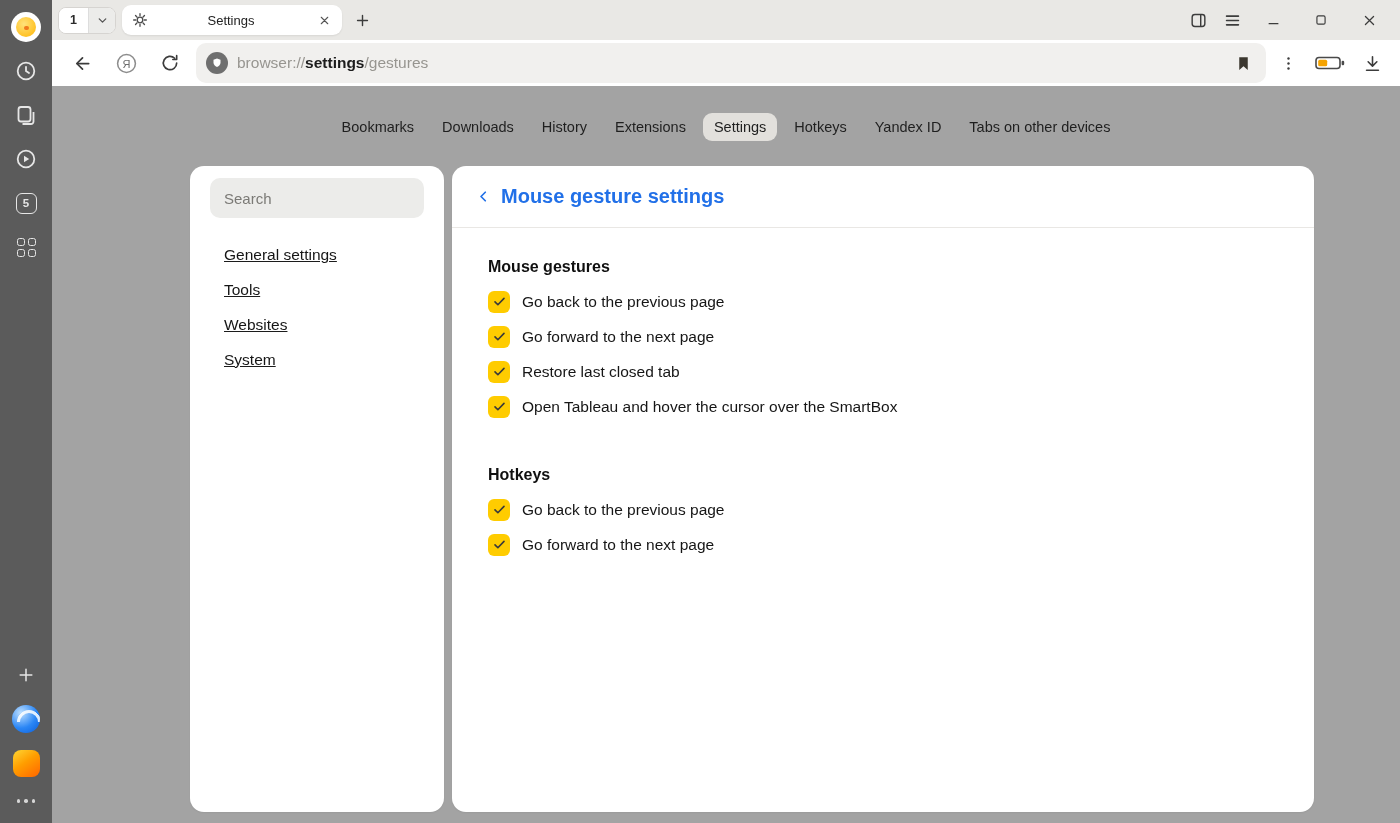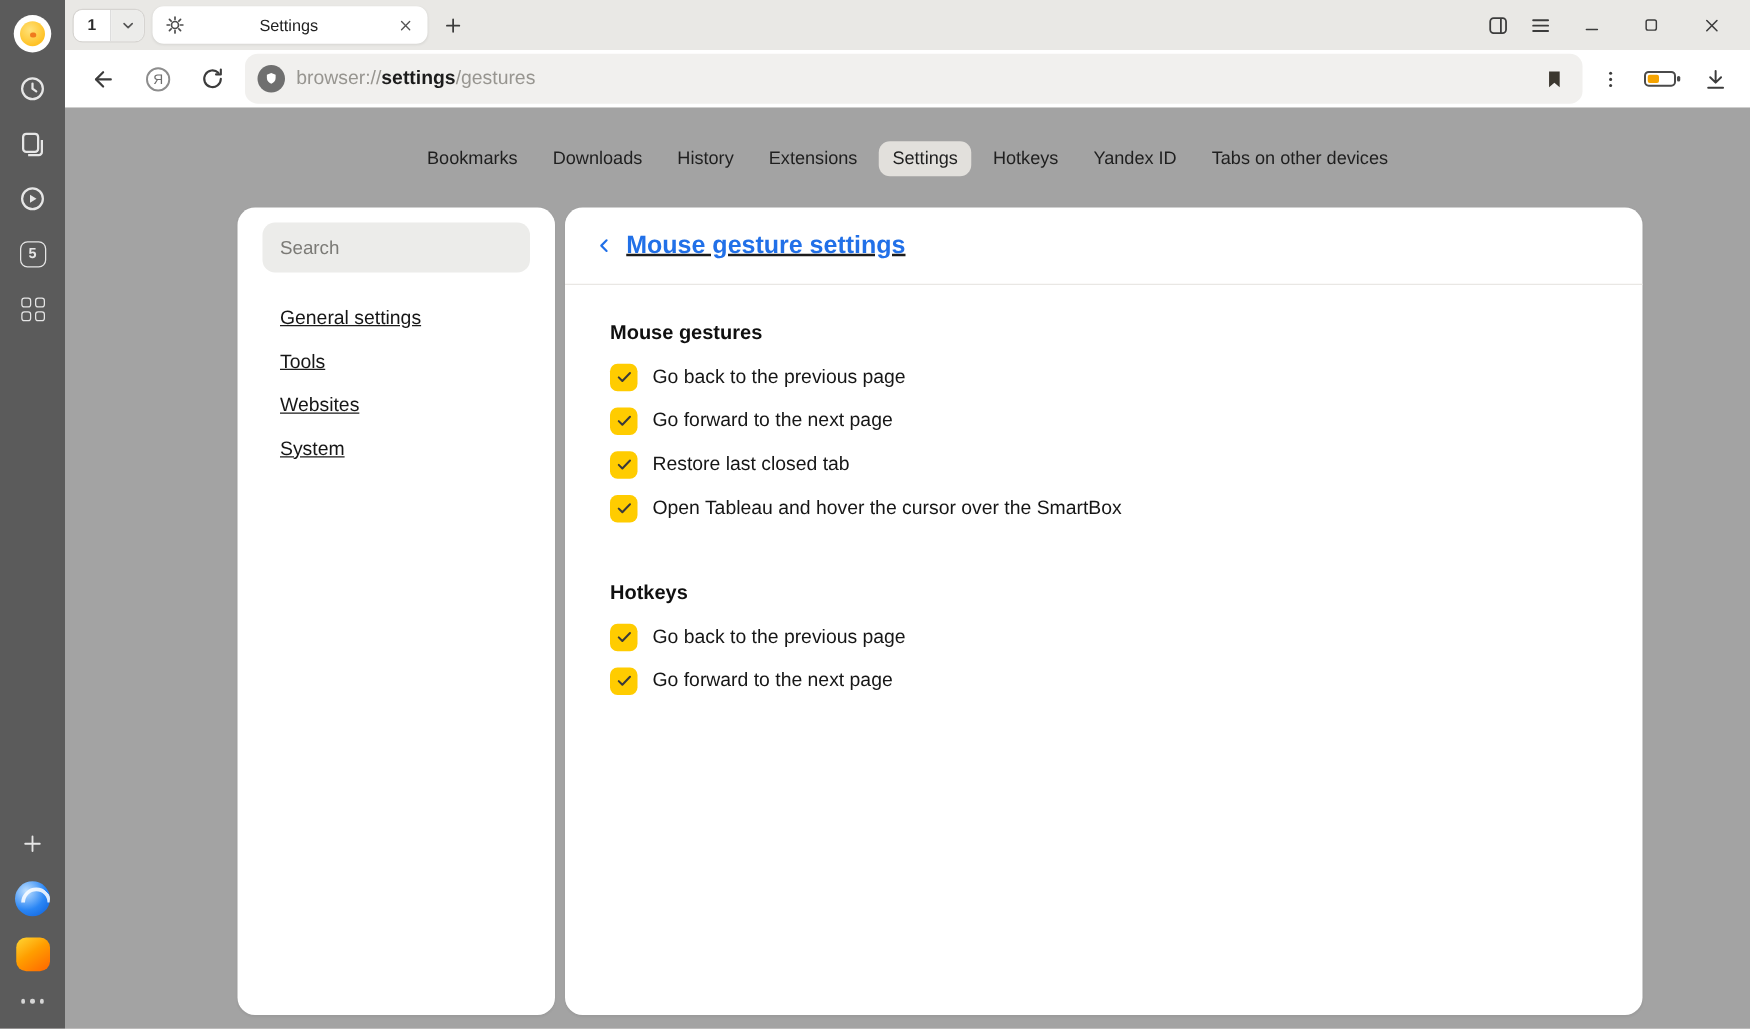--- a/index.html
+++ b/index.html
@@ -56,21 +56,21 @@
 
   .cards { display:flex; gap:8px; margin:25px 86px 11px 138px; flex:1; min-height:0; }
   .card { background:#fff; border-radius:14px; box-shadow:0 1px 2px rgba(0,0,0,.05); }
   .card-left { width:254px; padding:12px 20px; flex:0 0 auto;text-decoration:underline; }
   .search-input { width:100%; height:40px; background:#ececea; border:none; border-radius:10px; padding:0 14px; font-size:15px; color:#1c1c1c; outline:none; }
   .search-input::placeholder { color:#7b7a76; }
   .side-list { list-style:none; margin-top:19px; }
   .side-item { height:35px; display:flex; align-items:center; padding-left:14px; font-size:15.5px; color:#161616; border-radius:8px; cursor:pointer; }
 
   .card-right { flex:1; display:flex; flex-direction:column; min-width:0; }
-  .page-header { height:62px; display:flex; align-items:center; gap:7px; padding:0 20px; border-bottom:1px solid #e9e7e4; flex:0 0 auto;text-decoration:underline; }
+  .page-header { height:62px; display:flex; align-items:center; gap:7px; padding:0 20px; border-bottom:1px solid #e9e7e4; flex:0 0 auto; }
   .back-chevron { display:flex; align-items:center; justify-content:center; width:22px; height:22px; }
   .page-title { font-size:20px; color:var(--accent); }
   .page-body { padding:30px 36px; overflow:hidden; }
   .sec-heading { font-size:16px; font-weight:bold; color:#101010; margin-bottom:8px; }
   .opt-section + .opt-section { margin-top:42px; }
   .opt-row { display:flex; align-items:center; gap:12px; height:35px; cursor:pointer; }
   .checkbox { width:22px; height:22px; border-radius:6px; background:var(--check-yellow); display:flex; align-items:center; justify-content:center; flex:0 0 auto; }
   .checkbox svg { width:15px; height:15px; display:block; }
   .opt-label { font-size:15.5px; color:#161616; }
 </style>

